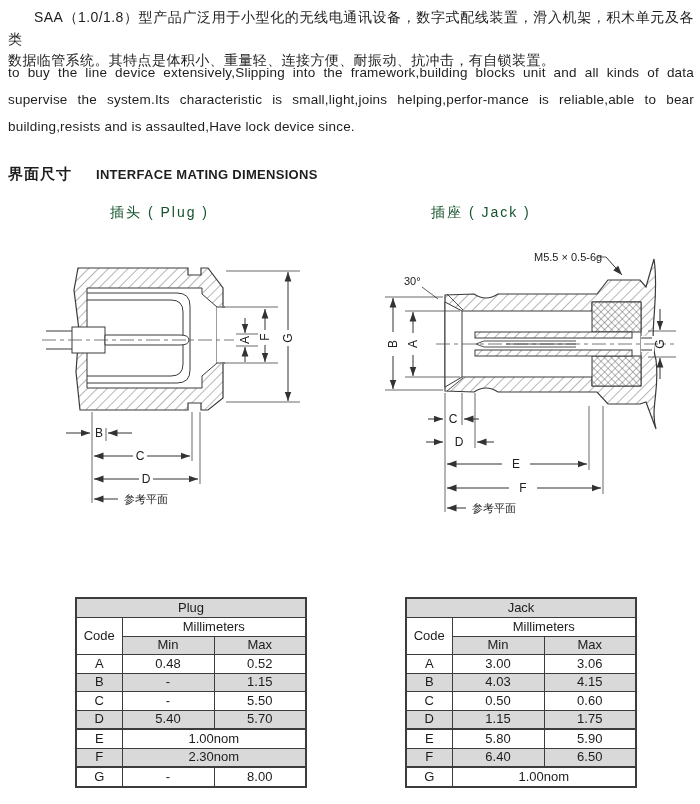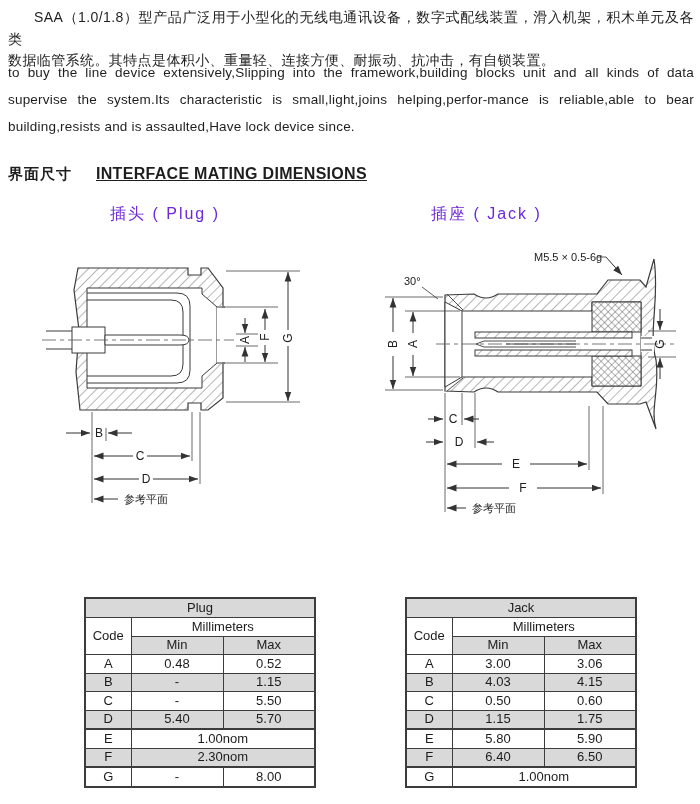--- a/index.html
+++ b/index.html
@@ -11,34 +11,34 @@
   .abs{position:absolute;}
   
   .para-cn{left:8px;top:7px;width:686px;font-size:14px;line-height:21.5px;letter-spacing:.4px;}
   .para-en{left:8px;top:59px;width:686px;font-size:13.5px;line-height:27px;letter-spacing:.2px;}
   .para .line{white-space:nowrap;}
   .para .jst{white-space:normal;text-align:justify;text-align-last:justify;}
   .para .ind{text-indent:26px;}
   
   .heading{left:8px;top:165px;display:flex;align-items:baseline;gap:24px;font-weight:bold;}
   .heading .cn{font-size:15px;letter-spacing:1px;}
-  .heading .en{font-size:16px;letter-spacing:.3px;text-decoration:underline;}
-  
-  .dwg-title{font-size:16px;letter-spacing:2px;color:#6d28d9;}
+  .heading .en{font-size:13px;letter-spacing:.3px;}
+  
+  .dwg-title{font-size:14px;letter-spacing:2px;color:#14532d;}
   .dwg-title-plug{left:110px;top:204px;}
   .dwg-title-jack{left:431px;top:204px;}
   
   .dim-table{position:absolute;border-collapse:collapse;width:230px;table-layout:fixed;
              font-size:13px;color:#1c1c1c;border:2px solid #3c3c3c;background:#fff;}
   .dim-table td{border:1px solid #3c3c3c;text-align:center;vertical-align:middle;
                 height:17.5px;padding:0;line-height:1.05;}
   .dim-table td.title-cell{height:18px;}
   .dim-table .g{background:#d9d9d9;}
   .dim-table tr.thick td{border-top-width:2px;}
-  .plug-table{left:75px;top:597px;margin-left:9px;}
+  .plug-table{left:75px;top:597px;}
   .jack-table{left:405px;top:597px;}
   
   svg text{font-family:"Liberation Sans","DejaVu Sans",sans-serif;fill:#202020;}
   .dlb{font-size:12px;}
   .slb{font-size:11px;}
 </style>
 </head>
 <body>
 
 <div class="abs para para-cn">

